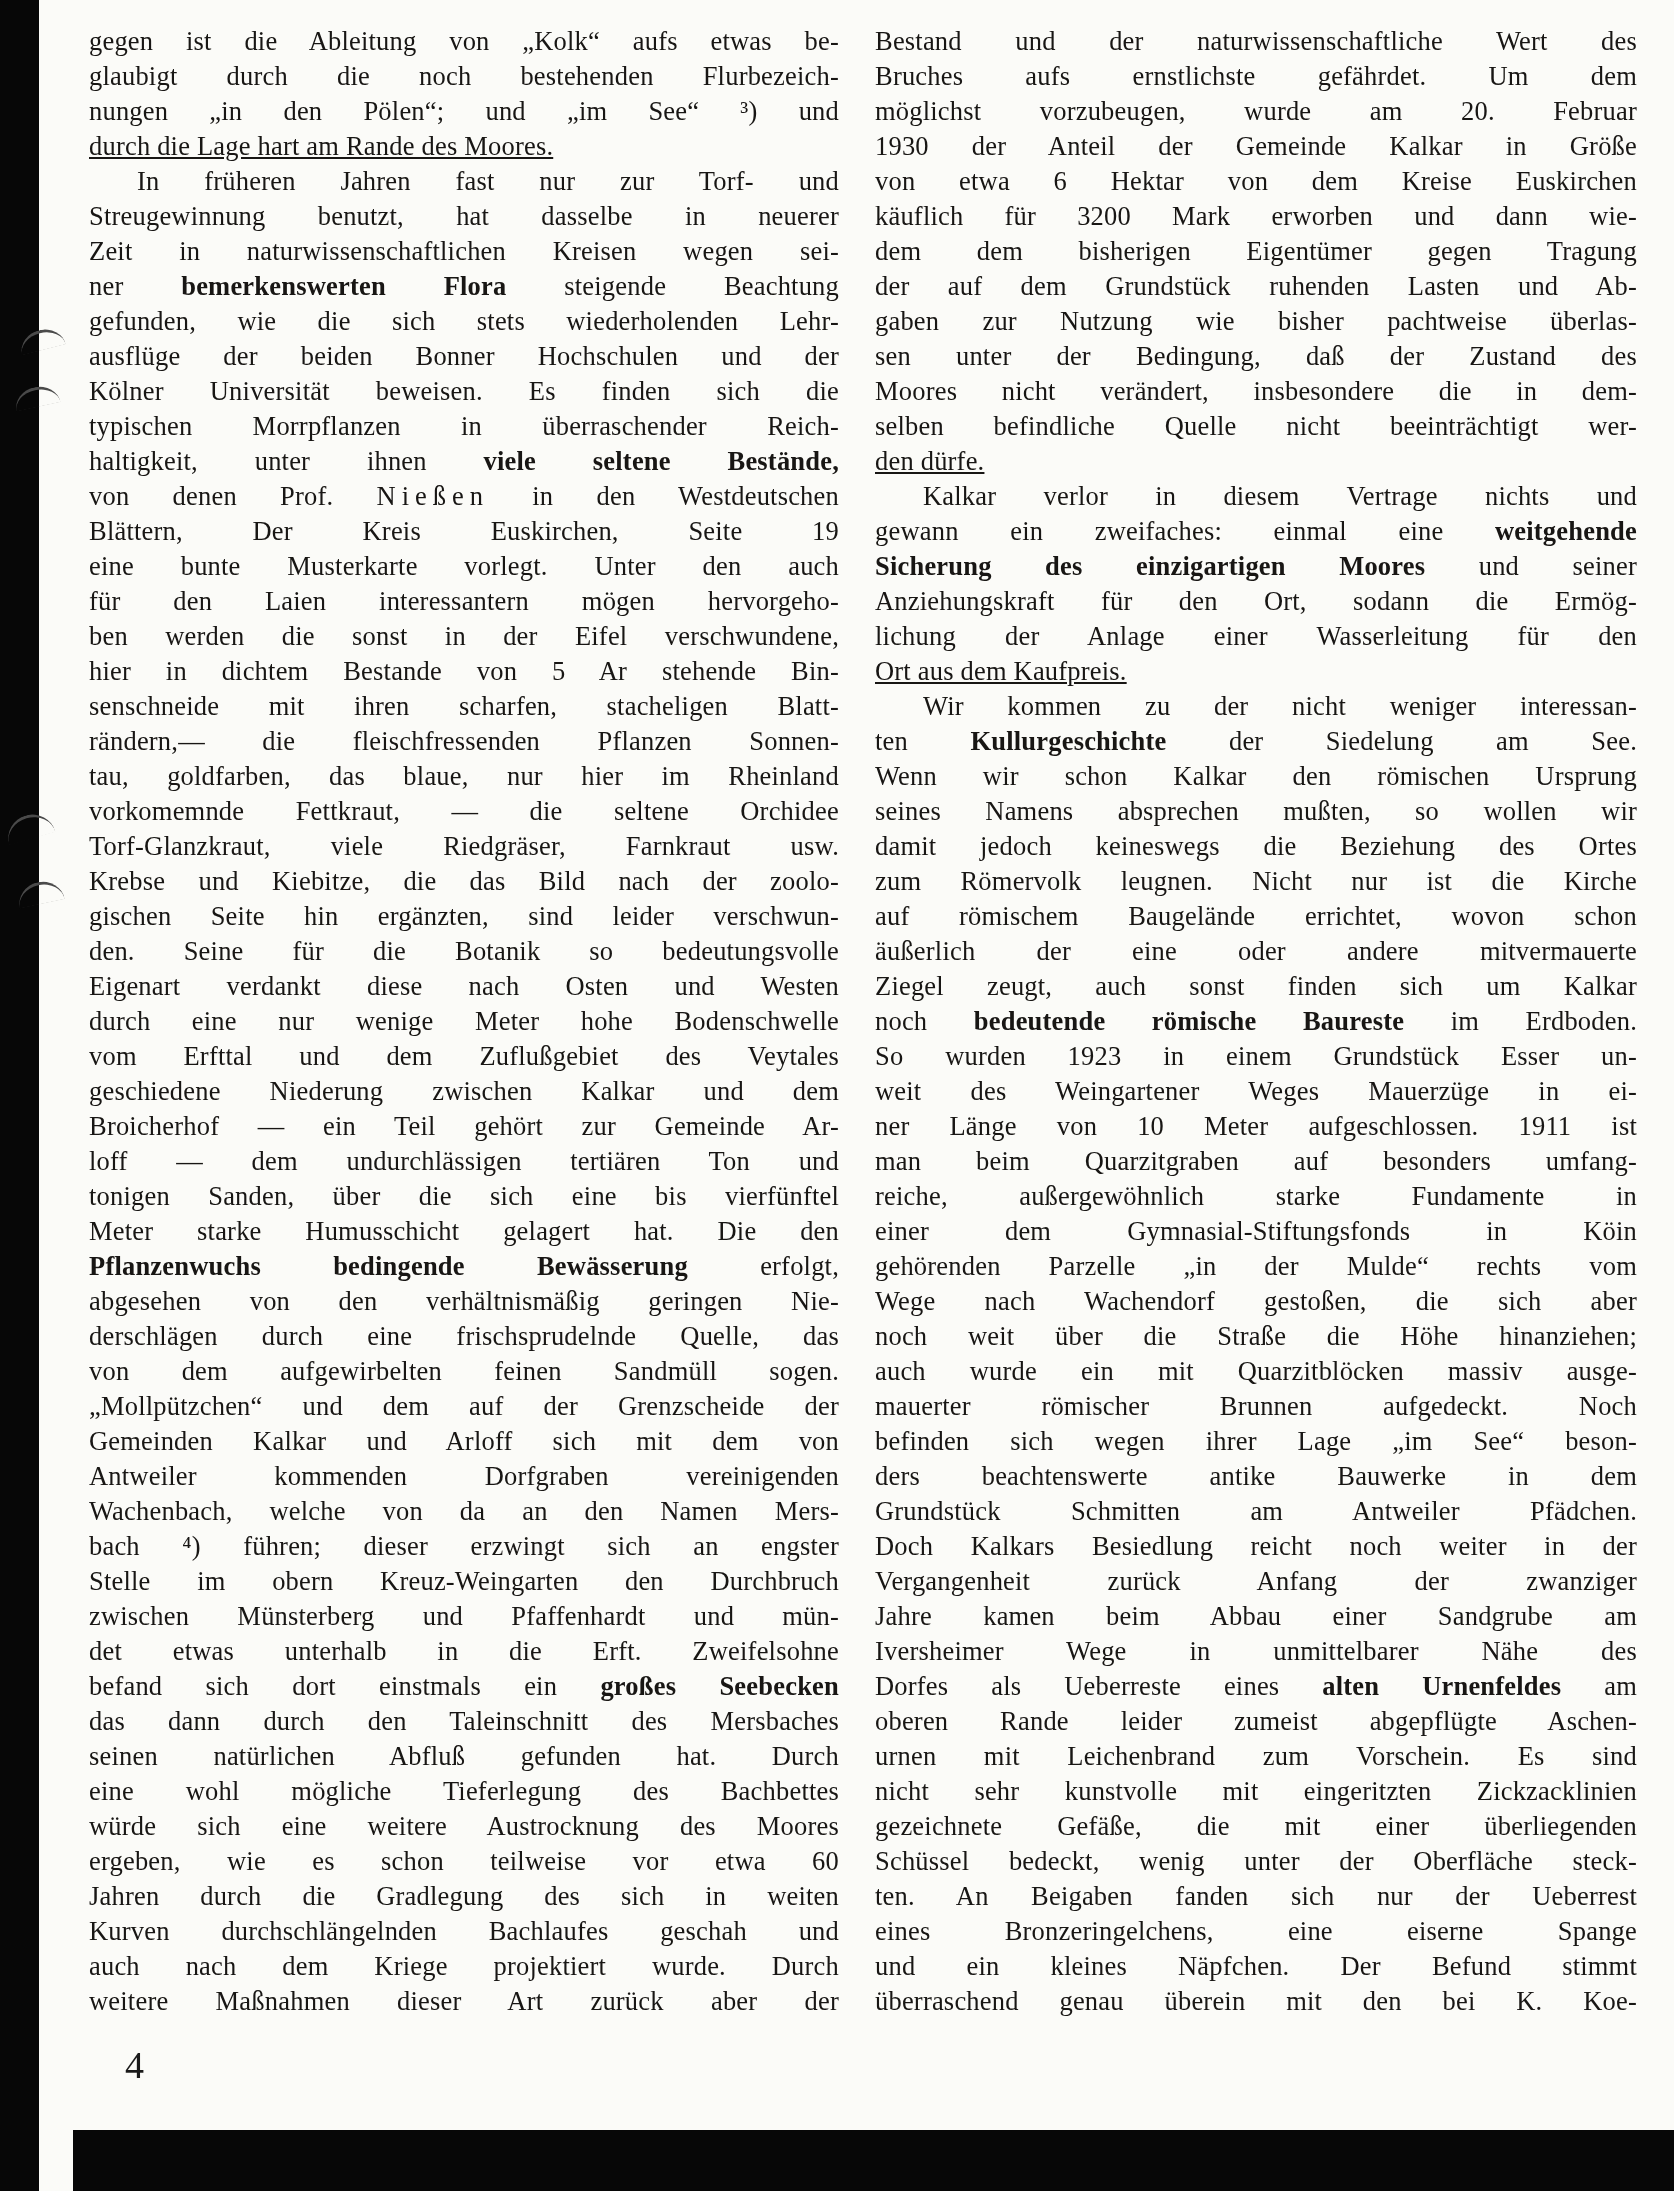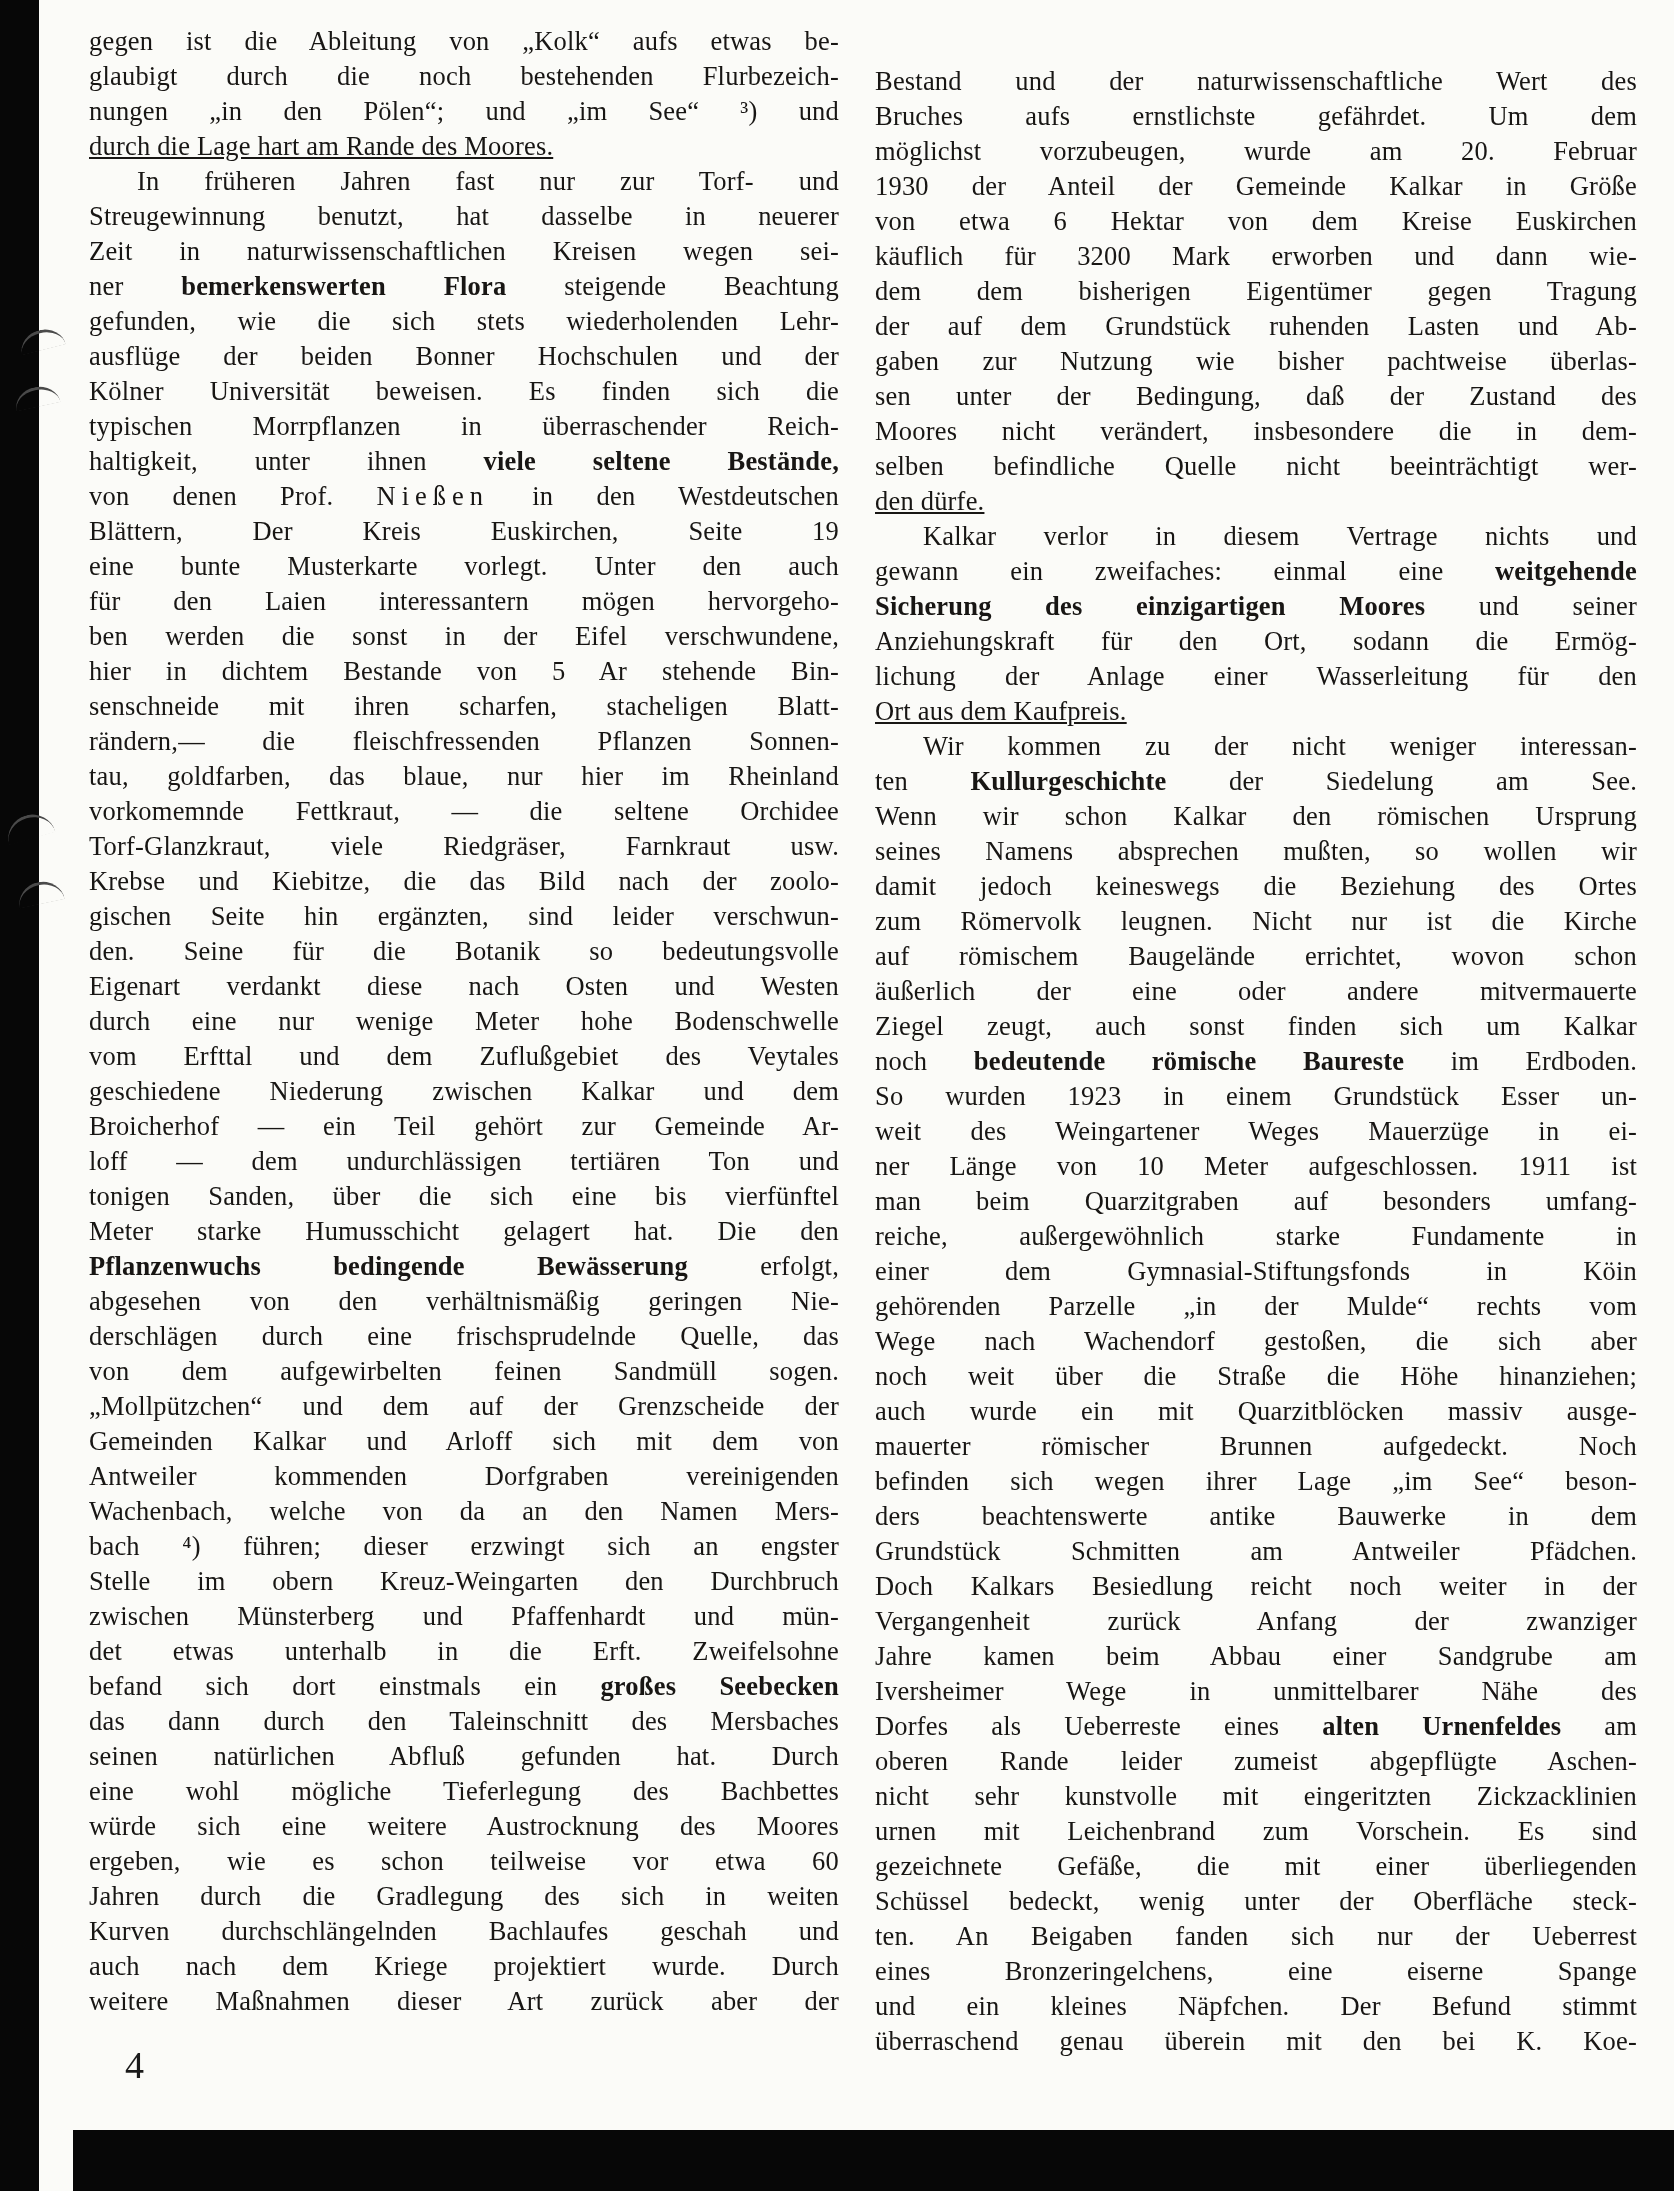--- a/index.html
+++ b/index.html
@@ -16,21 +16,21 @@
     background: #070707;
   }
   .scan-bar-bottom {
     position: absolute; left: 73px; right: 0; top: 2130px; height: 62px;
     background: #070707;
   }
   .column {
     position: absolute; top: 24px;
   }
   .col-left  { left: 89px; width: 750px; }
-  .col-right { left: 875px; width: 762px; margin-top: 40px; }
+  .col-right { left: 875px; width: 762px; }
   .line {
     height: 35px; line-height: 35px;
     font-size: 26.5px;
     text-align: justify; text-align-last: justify;
     white-space: normal;
     letter-spacing: 0.2px;
   }
   .line.end { text-align-last: left; text-decoration: underline; }
   .line.ind { text-indent: 48px; }
   .seg-b { font-weight: bold; }
@@ -163,22 +163,22 @@
     <div class="line"><span>mauerter römischer Brunnen aufgedeckt. Noch</span></div>
     <div class="line"><span>befinden sich wegen ihrer Lage „im See“ beson-</span></div>
     <div class="line"><span>ders beachtenswerte antike Bauwerke in dem</span></div>
     <div class="line"><span>Grundstück Schmitten am Antweiler Pfädchen.</span></div>
     <div class="line"><span>Doch Kalkars Besiedlung reicht noch weiter in der</span></div>
     <div class="line"><span>Vergangenheit zurück Anfang der zwanziger</span></div>
     <div class="line"><span>Jahre kamen beim Abbau einer Sandgrube am</span></div>
     <div class="line"><span>Iversheimer Wege in unmittelbarer Nähe des</span></div>
     <div class="line"><span>Dorfes als Ueberreste eines </span><span class="seg-b">alten Urnenfeldes</span><span> am</span></div>
     <div class="line"><span>oberen Rande leider zumeist abgepflügte Aschen-</span></div>
+    <div class="line"><span>urnen mit Leichenbrand zum Vorschein. Es sind</span></div>
     <div class="line"><span>nicht sehr kunstvolle mit eingeritzten Zickzacklinien</span></div>
-    <div class="line"><span>urnen mit Leichenbrand zum Vorschein. Es sind</span></div>
     <div class="line"><span>gezeichnete Gefäße, die mit einer überliegenden</span></div>
     <div class="line"><span>Schüssel bedeckt, wenig unter der Oberfläche steck-</span></div>
     <div class="line"><span>ten. An Beigaben fanden sich nur der Ueberrest</span></div>
     <div class="line"><span>eines Bronzeringelchens, eine eiserne Spange</span></div>
     <div class="line"><span>und ein kleines Näpfchen. Der Befund stimmt</span></div>
     <div class="line"><span>überraschend genau überein mit den bei K. Koe-</span></div>
   </div>
 
 <div class="page-number">4</div>
 

